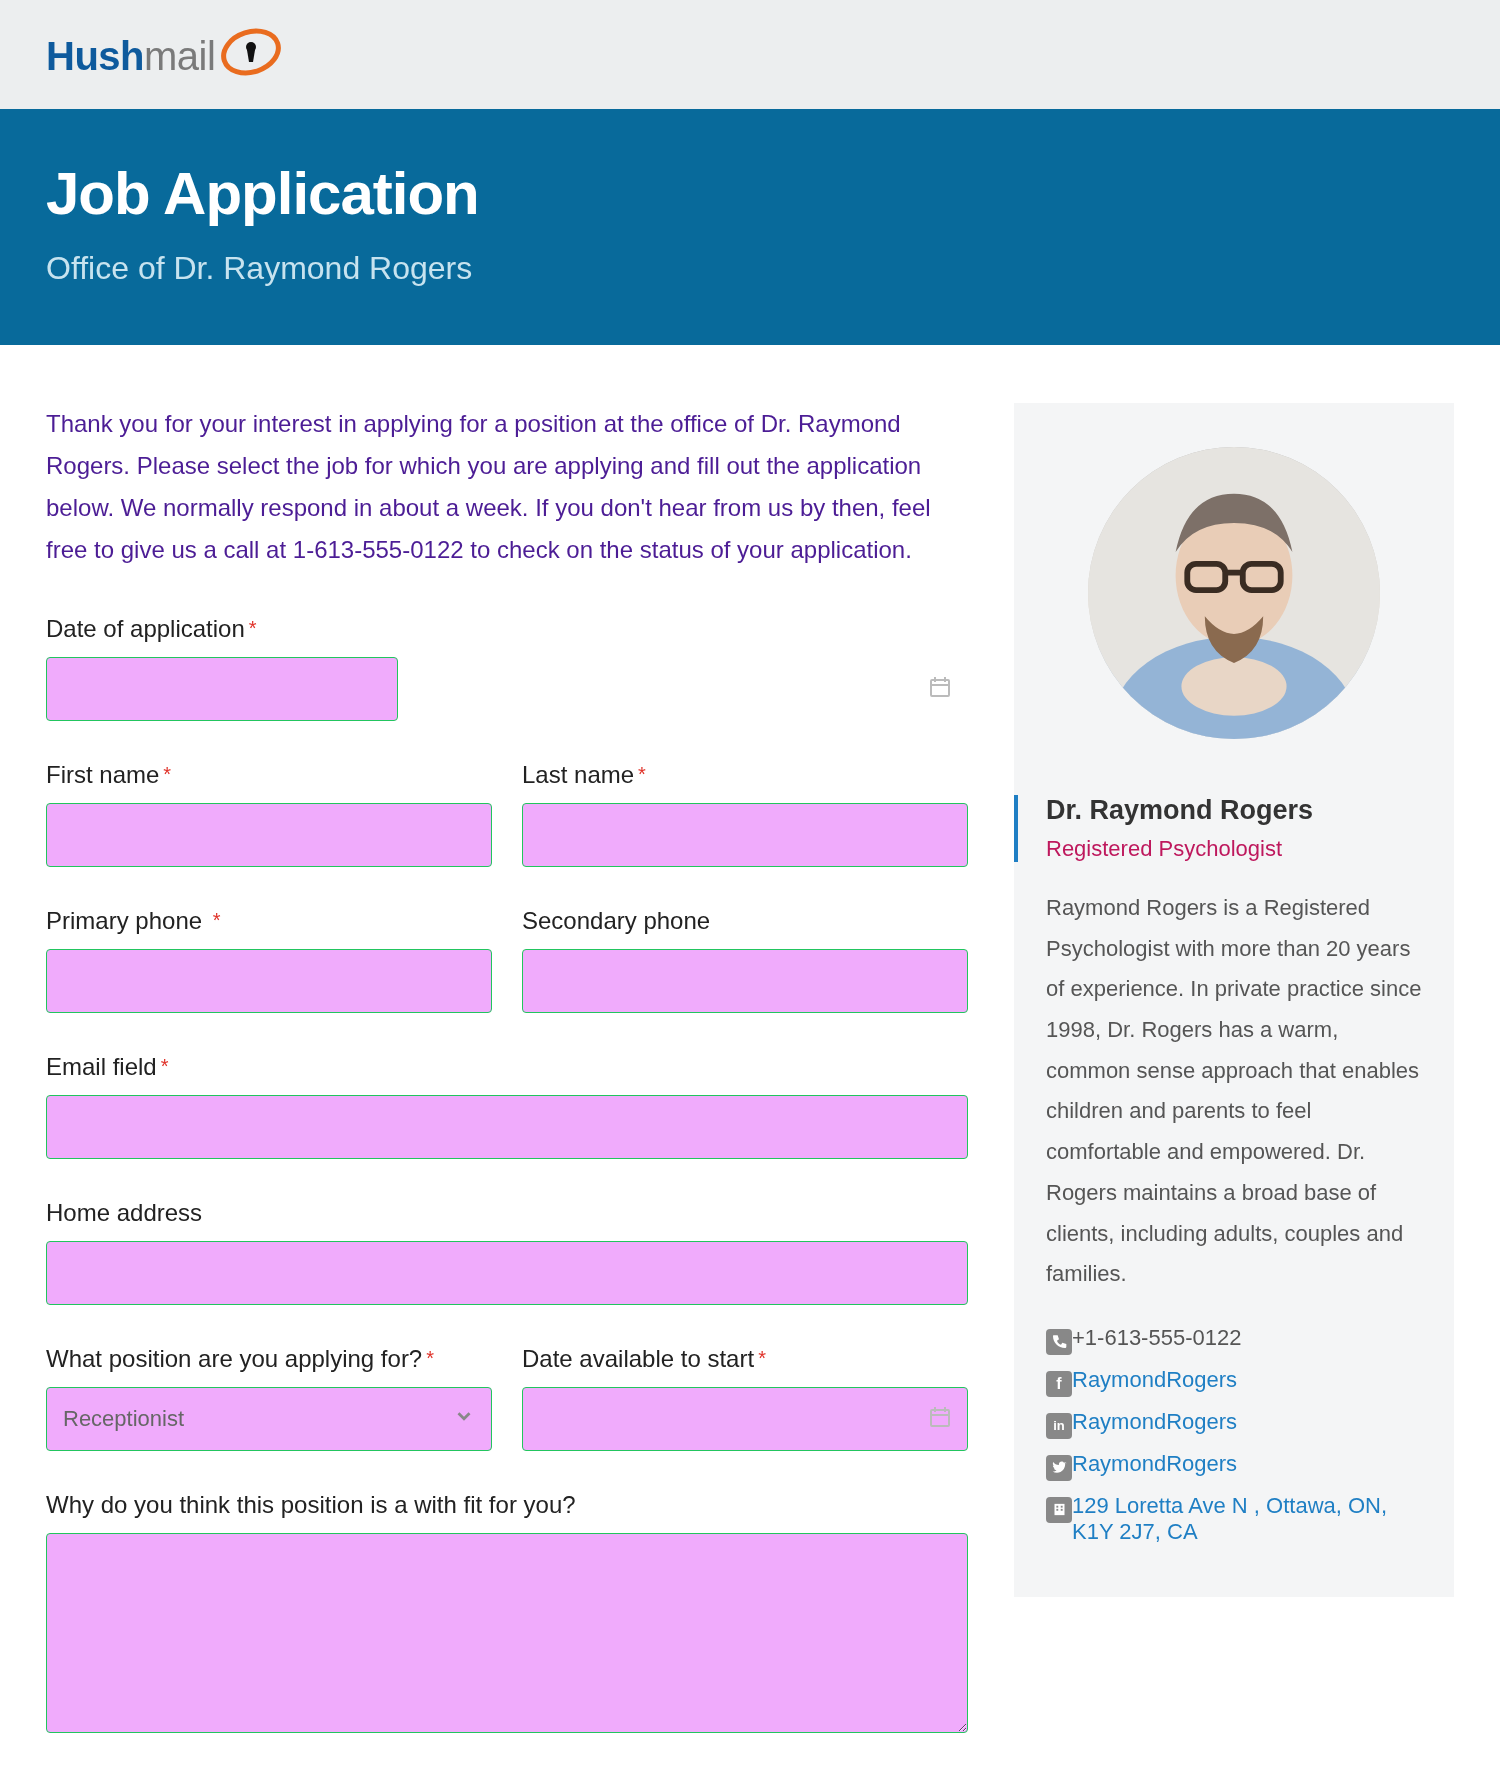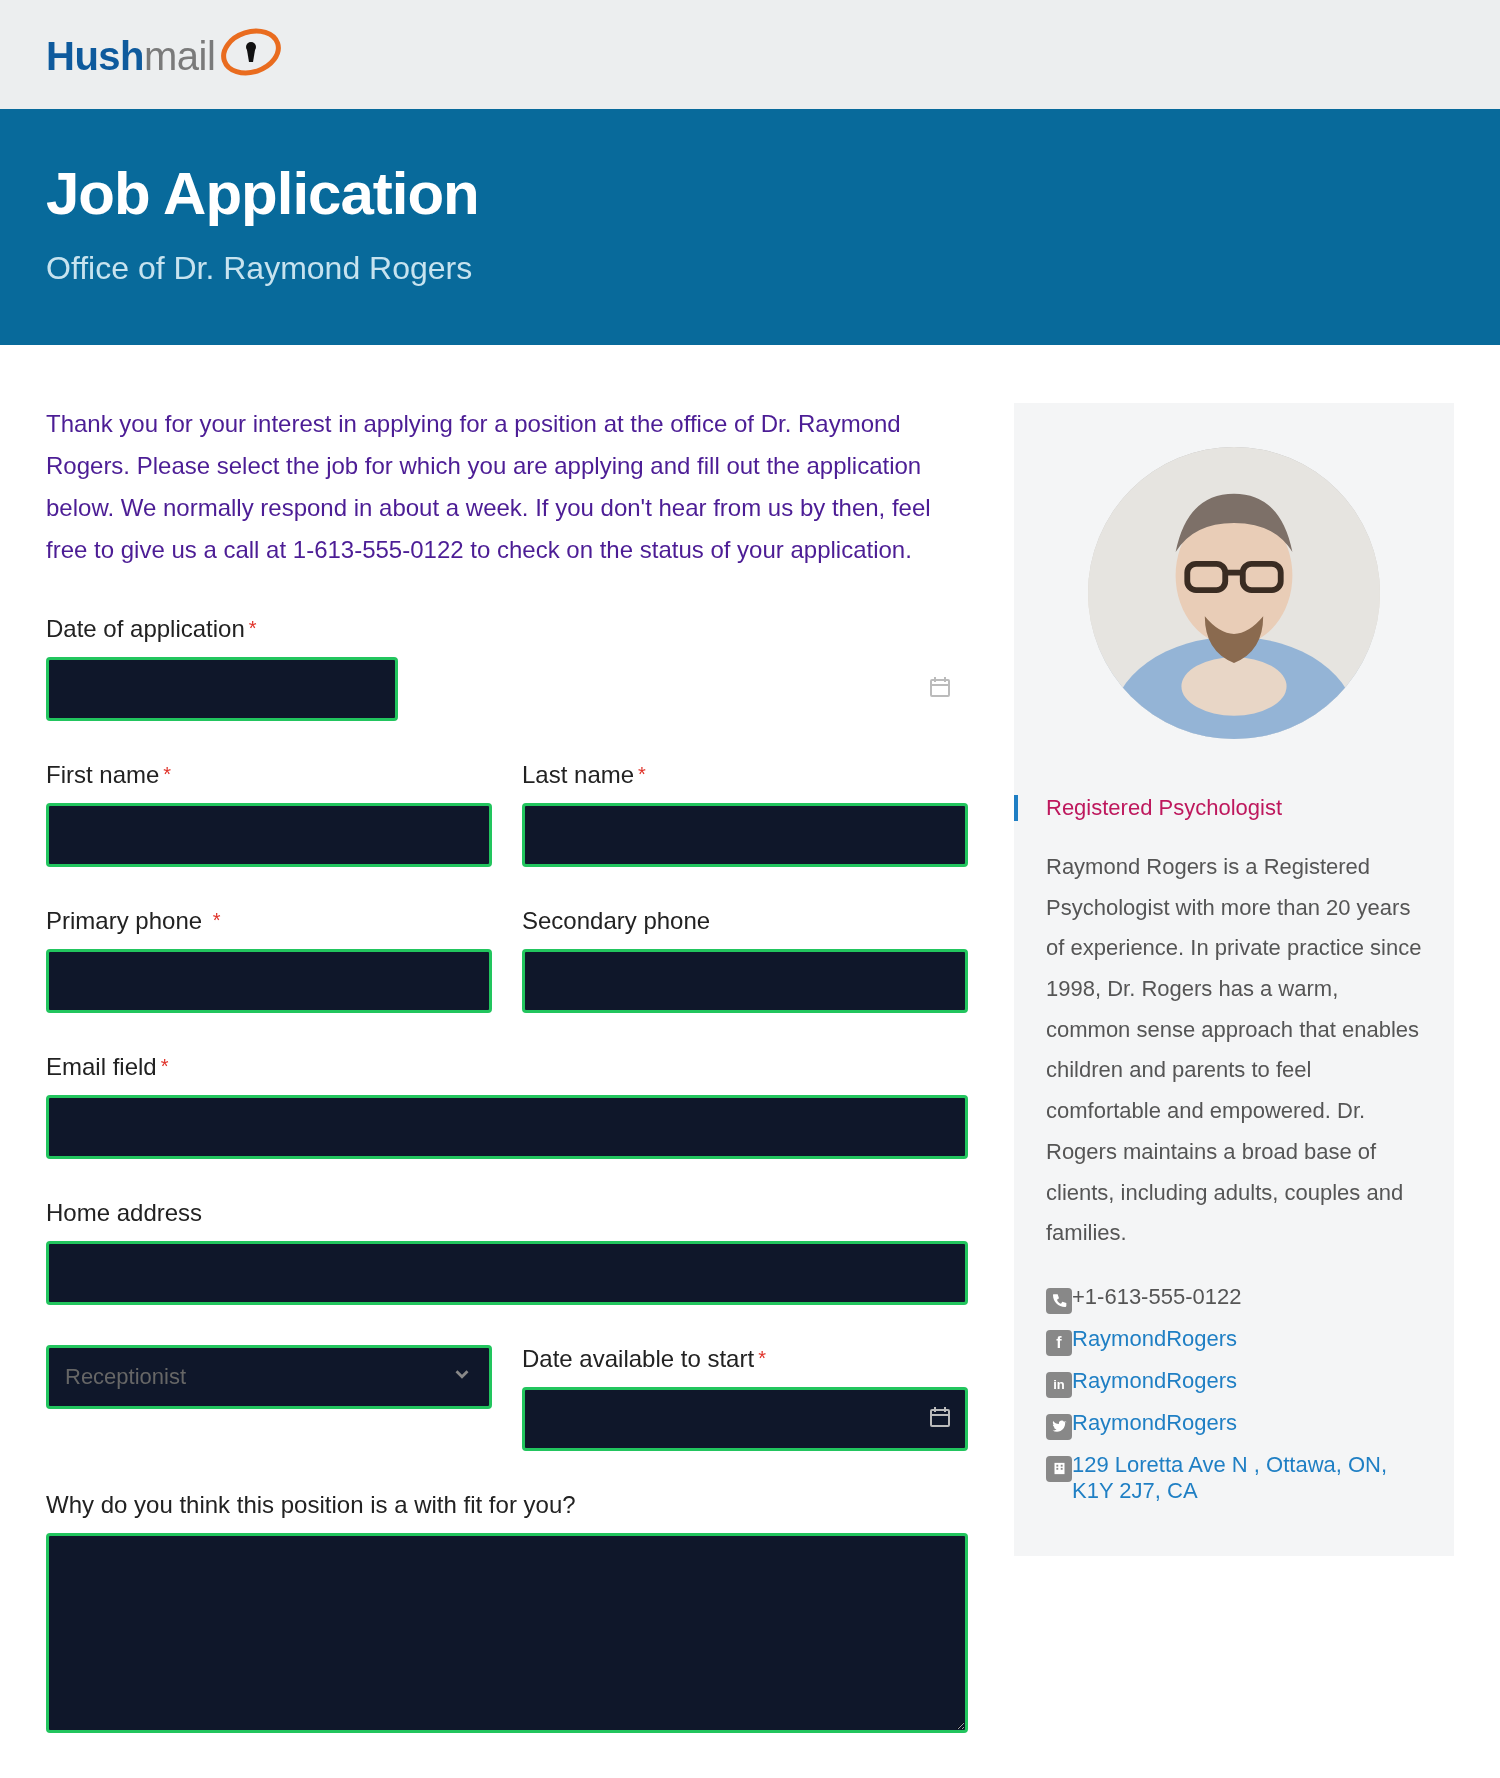--- a/index.html
+++ b/index.html
@@ -70,22 +70,22 @@
     margin-bottom: 40px;
   }
   .row2 {
     display: flex;
     gap: 30px;
   }
   .row2 .field { flex: 1; }
   input[type=text], textarea, .select-box {
     width: 100%;
     height: 64px;
-    background: #0f172a;
-    border: 3px solid #22c55e;
+    background: #f0abfc;
+    border: 1px solid #22c55e;
     border-radius: 4px;
     padding: 0 16px;
     font-size: 22px;
     color: #444;
   }
   textarea {
     height: 200px;
     padding: 14px 16px;
     resize: both;
   }
@@ -250,20 +250,23 @@
       <input type="text" style="">
     </div>
 
     <div class="field">
       <label class="field-label">Home address</label>
       <input type="text" style="">
     </div>
 
     <div class="row2">
       <div class="field">
+        <label class="field-label">
+          <span>What position are you applying for?</span><span class="req">*</span>
+        </label>
         <div class="select-wrap">
           <div class="select-box">
             <span>Receptionist</span>
             <span class="chev">
               <svg width="22" height="22" viewBox="0 0 24 24" fill="none" stroke="currentColor" stroke-width="3">
                   <polyline points="6 9 12 15 18 9"></polyline>
                 </svg>
             </span>
           </div>
         </div>
@@ -301,20 +304,21 @@
         <ellipse cx="50" cy="82" rx="18" ry="10" fill="#e8d6c6"></ellipse>
         <ellipse cx="50" cy="44" rx="20" ry="24" fill="#e9cdb7"></ellipse>
         <path d="M30 36 Q34 16 50 16 Q66 16 70 36 Q64 26 50 26 Q36 26 30 36" fill="#7d7068"></path>
         <path d="M40 58 Q50 70 60 58 Q60 70 50 74 Q40 70 40 58" fill="#8a6a4f"></path>
         <rect x="34" y="40" width="13" height="9" rx="3" fill="none" stroke="#3a2c22" stroke-width="2"></rect>
         <rect x="53" y="40" width="13" height="9" rx="3" fill="none" stroke="#3a2c22" stroke-width="2"></rect>
         <line x1="47" y1="43" x2="53" y2="43" stroke="#3a2c22" stroke-width="2"></line>
       </svg>
     </div>
     <div class="accent-bar">
+      <div class="doc-name">Dr. Raymond Rogers</div>
       <div class="doc-title">Registered Psychologist</div>
     </div>
     <p class="bio">Raymond Rogers is a Registered Psychologist with more than 20 years of experience. In private practice since 1998, Dr. Rogers has a warm, common sense approach that enables children and parents to feel comfortable and empowered. Dr. Rogers maintains a broad base of clients, including adults, couples and families.</p>
     <ul class="contacts">
       <li>
         <span class="ico">
           <svg width="16" height="16" viewBox="0 0 24 24" fill="#fff">
               <path d="M6 2h4l2 6-3 2c1 3 3 5 6 6l2-3 6 2v4c0 1-1 2-2 2C11 21 3 13 3 3c0-1 1-1 3-1z"></path>
             </svg>
         </span>

